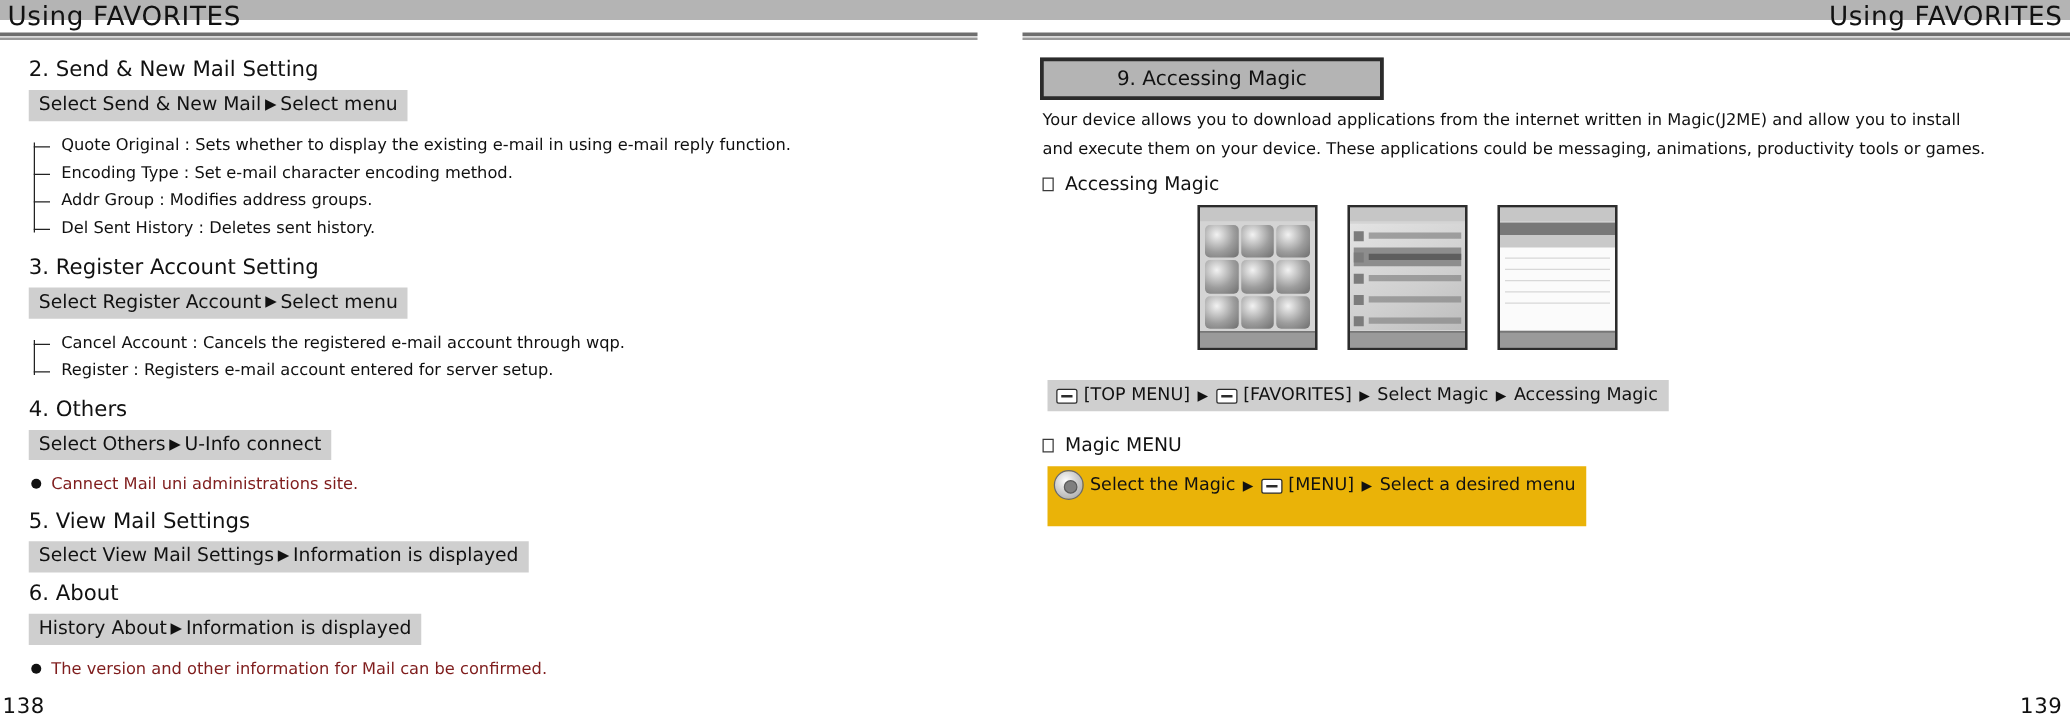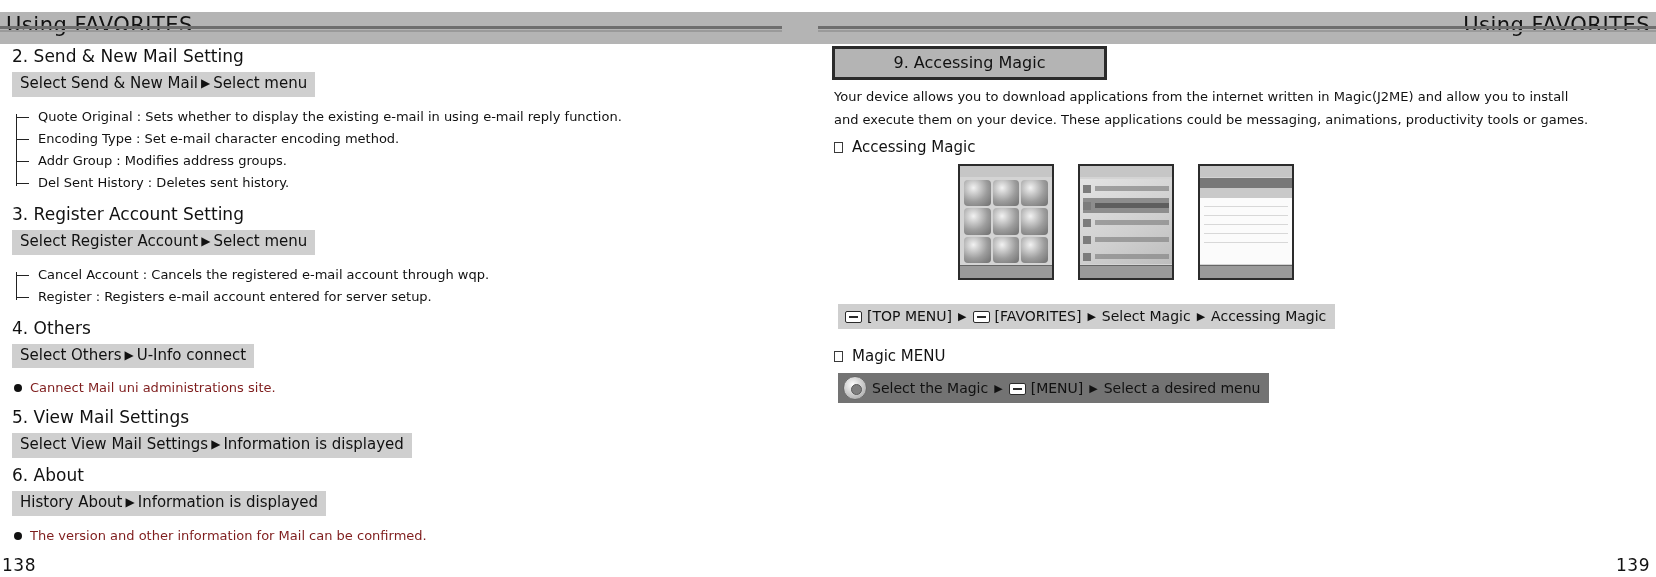--- a/index.html
+++ b/index.html
@@ -8,40 +8,40 @@
     width:1656px; height:577px;
     background:#ffffff;
     font-family:"DejaVu Sans", sans-serif;
     color:#1a1a1a;
     overflow:hidden;
     position:relative;
   }
 
   
   .header {
-    position:absolute; top:12px; left:0; width:1656px; height:32px;
+    position:absolute; top:0; left:0; width:1656px; height:16px;
     background:#b4b4b4;
   }
   .header .title {
     position:absolute; top:1px;
     font-size:21px; letter-spacing:0.5px; color:#111;
     font-family:"DejaVu Sans", sans-serif;
     white-space:nowrap;
   }
   .header .title.left  { left:6px; }
   .header .title.right { right:6px; }
 
   .rule-wrap { position:absolute; top:26px; left:0; width:1656px; height:12px; }
   .rule-seg { position:absolute; height:3px; background:#6e6e6e; }
   .rule-seg.thin { height:2px; background:#9a9a9a; }
   .rule-left  { left:0;   width:782px; }
   .rule-right { left:818px; width:838px; }
 
   
-  .col-left  { position:absolute; left:0px;   top:46px; width:810px;  height:500px; }
+  .col-left  { position:absolute; left:0px;   top:46px; width:810px;  height:500px;padding-left:11px; }
   .col-right { position:absolute; left:832px; top:46px; width:824px;  height:500px; }
 
   
   .sec-head {
     font-size:17px; color:#111; margin:0 0 6px 12px;
     font-family:"DejaVu Sans", sans-serif; white-space:nowrap;
   }
   .grey-bar {
     display:inline-block;
     background:#cfcfcf;
@@ -180,22 +180,22 @@
     position:relative; top:1px;
   }
   .keyicon::after{
     content:""; position:absolute; left:3px; right:3px; top:4px;
     border-top:2px solid #2b2b2b;
   }
   .navarrow { font-size:11px; padding:0 1px; }
 
   .navbar2 {
     display:inline-flex; align-items:center; gap:5px;
-    background:#737373; color:#111;
-    font-size:14px; padding:3px 9px 3px 5px; margin:2px 0 0 6px;
+    background:#eab308; color:#111;
+    font-size:14px; padding:3px 9px 21px 5px; margin:2px 0 0 6px;
     white-space:nowrap;
   }
   .navkey-round {
     display:inline-block; width:24px; height:24px; border-radius:50%;
     background:radial-gradient(circle at 40% 35%, #fdfdfd 0%, #d0d0d0 45%, #9d9d9d 100%);
     border:1.4px solid #6a6a6a; position:relative;
   }
   .navkey-round::before{
     content:""; position:absolute; left:7px; top:7px; width:9px; height:9px;
     border-radius:50%; background:#7f7f7f; border:1px solid #5b5b5b;

